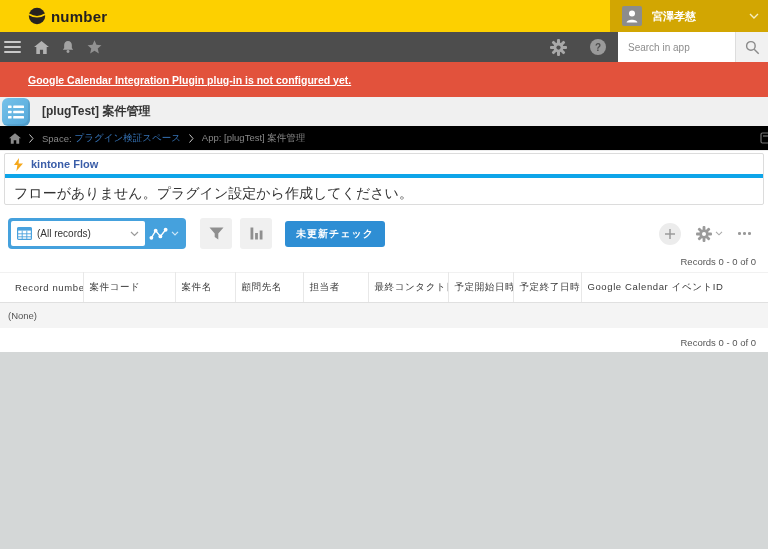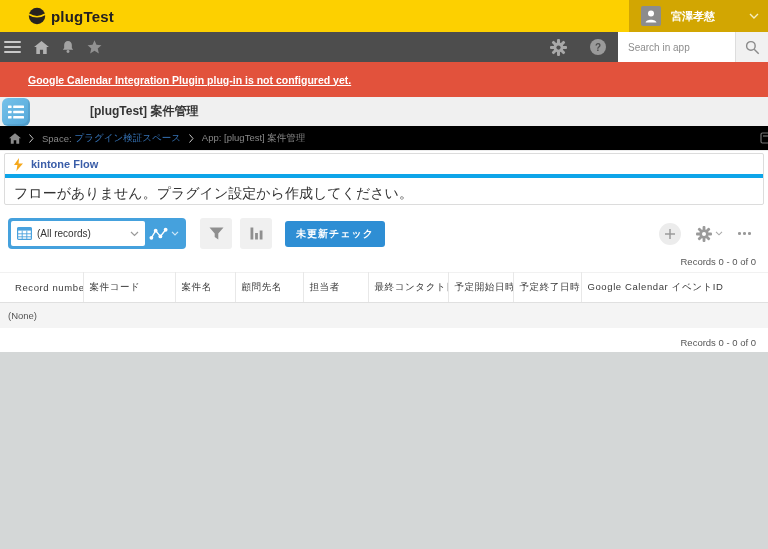--- a/index.html
+++ b/index.html
@@ -5,21 +5,21 @@
   * { margin:0; padding:0; box-sizing:border-box; }
   html,body { background:#d4d7d7; }
   .page { position:relative; width:768px; height:549px; overflow:hidden;
           font-family:"Liberation Sans","DejaVu Sans",sans-serif;
           display:flex; flex-direction:column; background:#d4d7d7; }
 
   
   .topbar { height:32px; background:#fdd000; display:flex; align-items:center; flex:0 0 auto; }
   .logo { display:flex; align-items:center; gap:5px; margin-left:28px; cursor:pointer; }
   .logo-text { font-size:15px; font-weight:bold; color:#242021; letter-spacing:.2px; }
-  .user-area { margin-left:auto; width:139px; height:32px; background:#d2a602; display:flex; align-items:center; cursor:pointer; }
+  .user-area { margin-left:auto; width:158px; height:32px; background:#d2a602; display:flex; align-items:center; cursor:pointer; }
   .avatar { width:20px; height:20px; background:#8c8c8c; border-radius:2px; margin-left:12px;
             display:flex; align-items:center; justify-content:center; overflow:hidden; }
   .user-name { color:#fff; font-size:11px; font-weight:bold; margin-left:10px; white-space:nowrap; }
   .user-caret { margin-left:auto; margin-right:9px; display:flex; }
 
   
   .navbar { height:30px; background:#4d4d4d; display:flex; align-items:center; flex:0 0 auto; }
   .nav-icon { display:flex; align-items:center; justify-content:center; cursor:pointer; }
   .i-burger { margin-left:4px; } .i-home { margin-left:13px; } .i-bell { margin-left:12px; } .i-star { margin-left:12px; }
   .nav-right { margin-left:auto; display:flex; align-items:center; }
@@ -32,21 +32,21 @@
   .search-input::placeholder { color:#8d8d8d; }
   .search-btn { width:33px; background:#f1f1f1; border:0; border-left:1px solid #ddd;
                 display:flex; align-items:center; justify-content:center; cursor:pointer; }
 
   
   .banner { height:35px; background:#e2523c; display:flex; align-items:center; flex:0 0 auto; }
   .banner-link { color:#fff; font-size:10.5px; font-weight:bold; margin-left:28px;
                  text-decoration:underline; cursor:pointer; }
 
   
-  .appbar { height:29px; background:#f0f0f0; display:flex; align-items:center; flex:0 0 auto;gap:48px; }
+  .appbar { height:29px; background:#f0f0f0; display:flex; align-items:center; flex:0 0 auto; }
   .app-icon { width:28px; height:28px; border-radius:6px; margin-left:2px;
               background:linear-gradient(135deg,#75c1e9 0%,#54a8da 100%);
               box-shadow:inset -2px -2px 0 rgba(0,0,0,.07);
               display:flex; align-items:center; justify-content:center; }
   .app-title { font-size:12px; font-weight:bold; color:#333; margin-left:12px; }
 
   
   .breadcrumb { height:25px; background:#000000; border-bottom:1px solid #ececec; position:relative;
                 display:flex; align-items:center; font-size:9.5px; color:#888; flex:0 0 auto; }
   .crumb-home { margin-left:9px; display:flex; cursor:pointer; }
@@ -103,21 +103,21 @@
 <div class="page">
 
   <header class="topbar">
     <div class="logo">
       <span style="display:flex;">
         <svg width="18" height="18" viewBox="0 0 18 18">
           <circle cx="9" cy="9" r="8.2" fill="#262220"></circle>
           <path d="M1 7.2 C6 10.4,12 10.4,17 7.2" stroke="#fdd000" stroke-width="1.7" fill="none"></path>
         </svg>
       </span>
-      <span class="logo-text">plugTest</span>
+      <span class="logo-text">number</span>
     </div>
     <div class="user-area">
       <span class="avatar">
         <svg width="16" height="16" viewBox="0 0 16 16">
           <circle cx="8" cy="5.6" r="3" fill="#fff"></circle>
           <path d="M2.6 14.6 C2.6 10.7 13.4 10.7 13.4 14.6 Z" fill="#fff"></path>
         </svg>
       </span>
       <span class="user-name">宮澤孝慈</span>
       <span class="user-caret">

